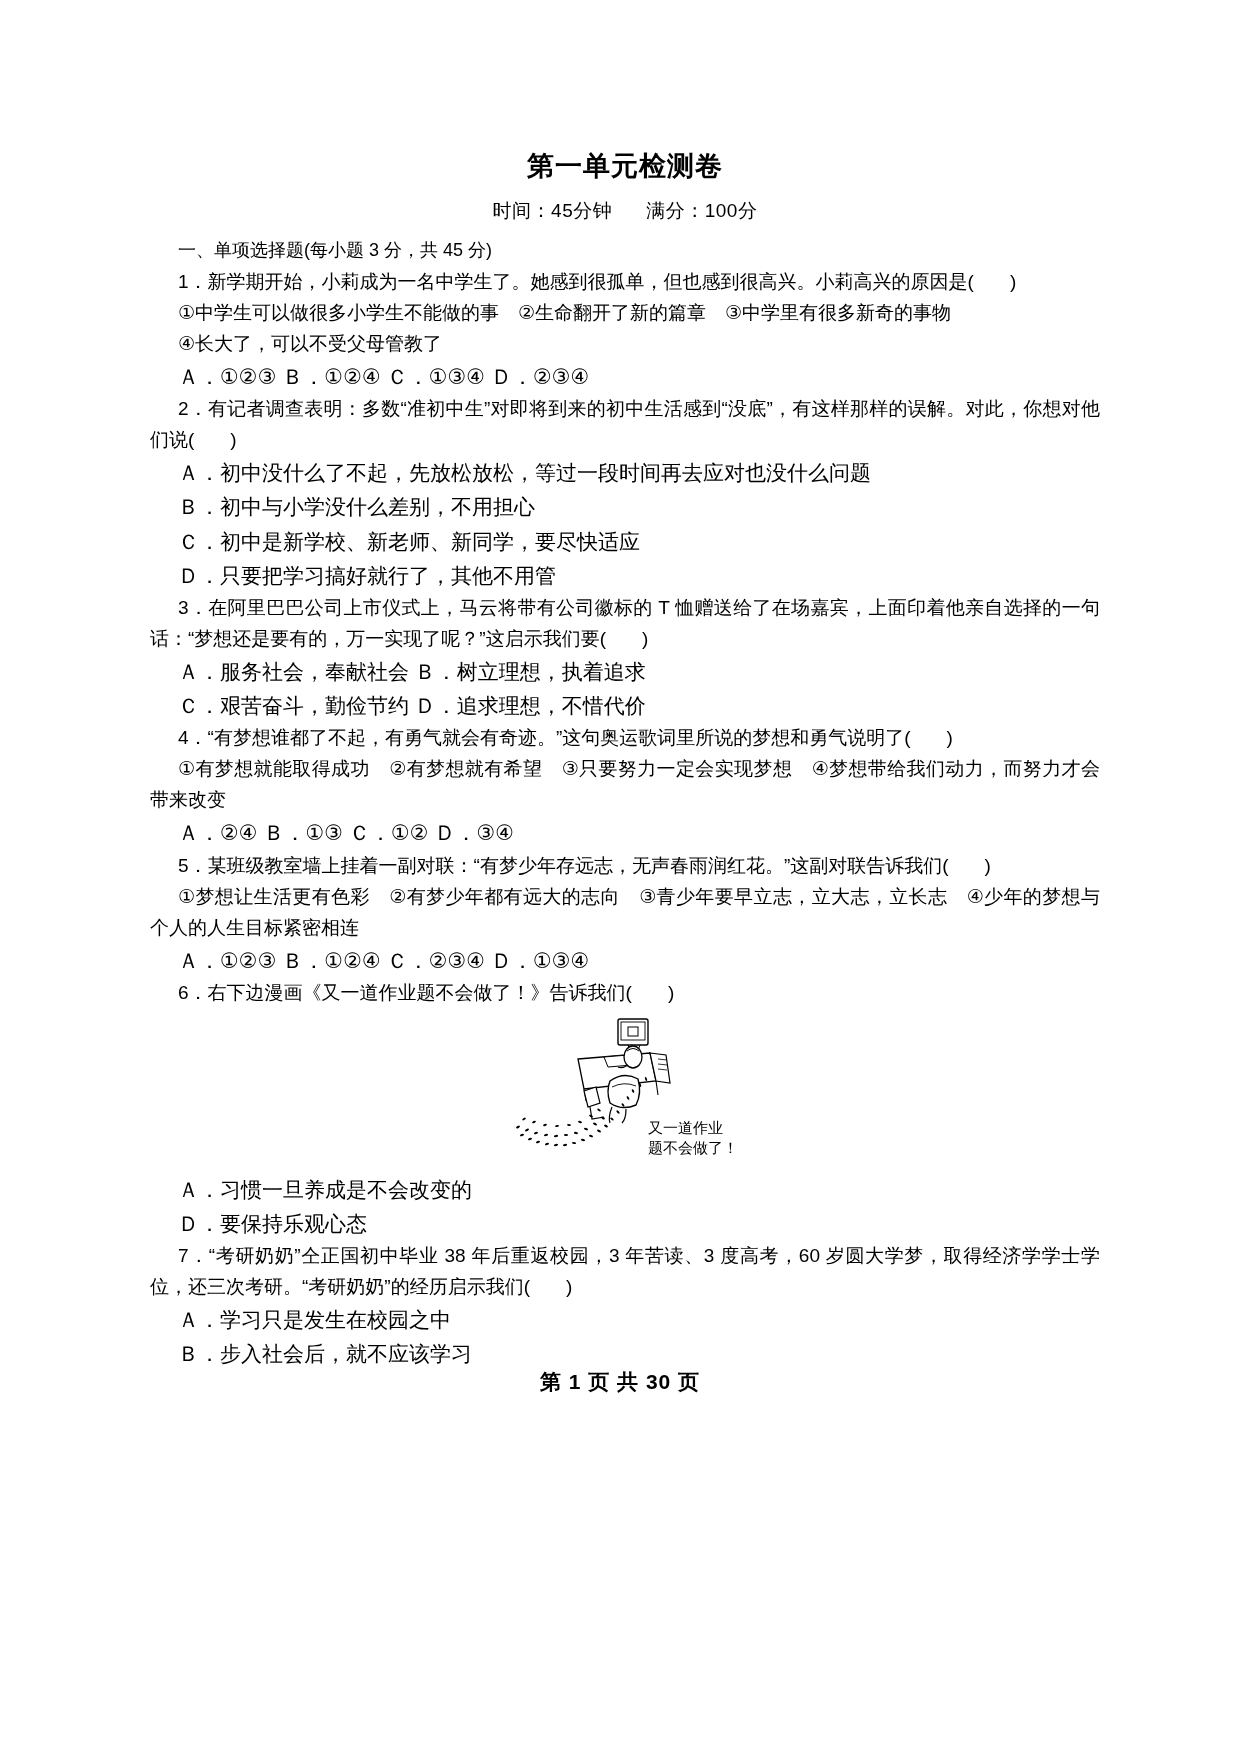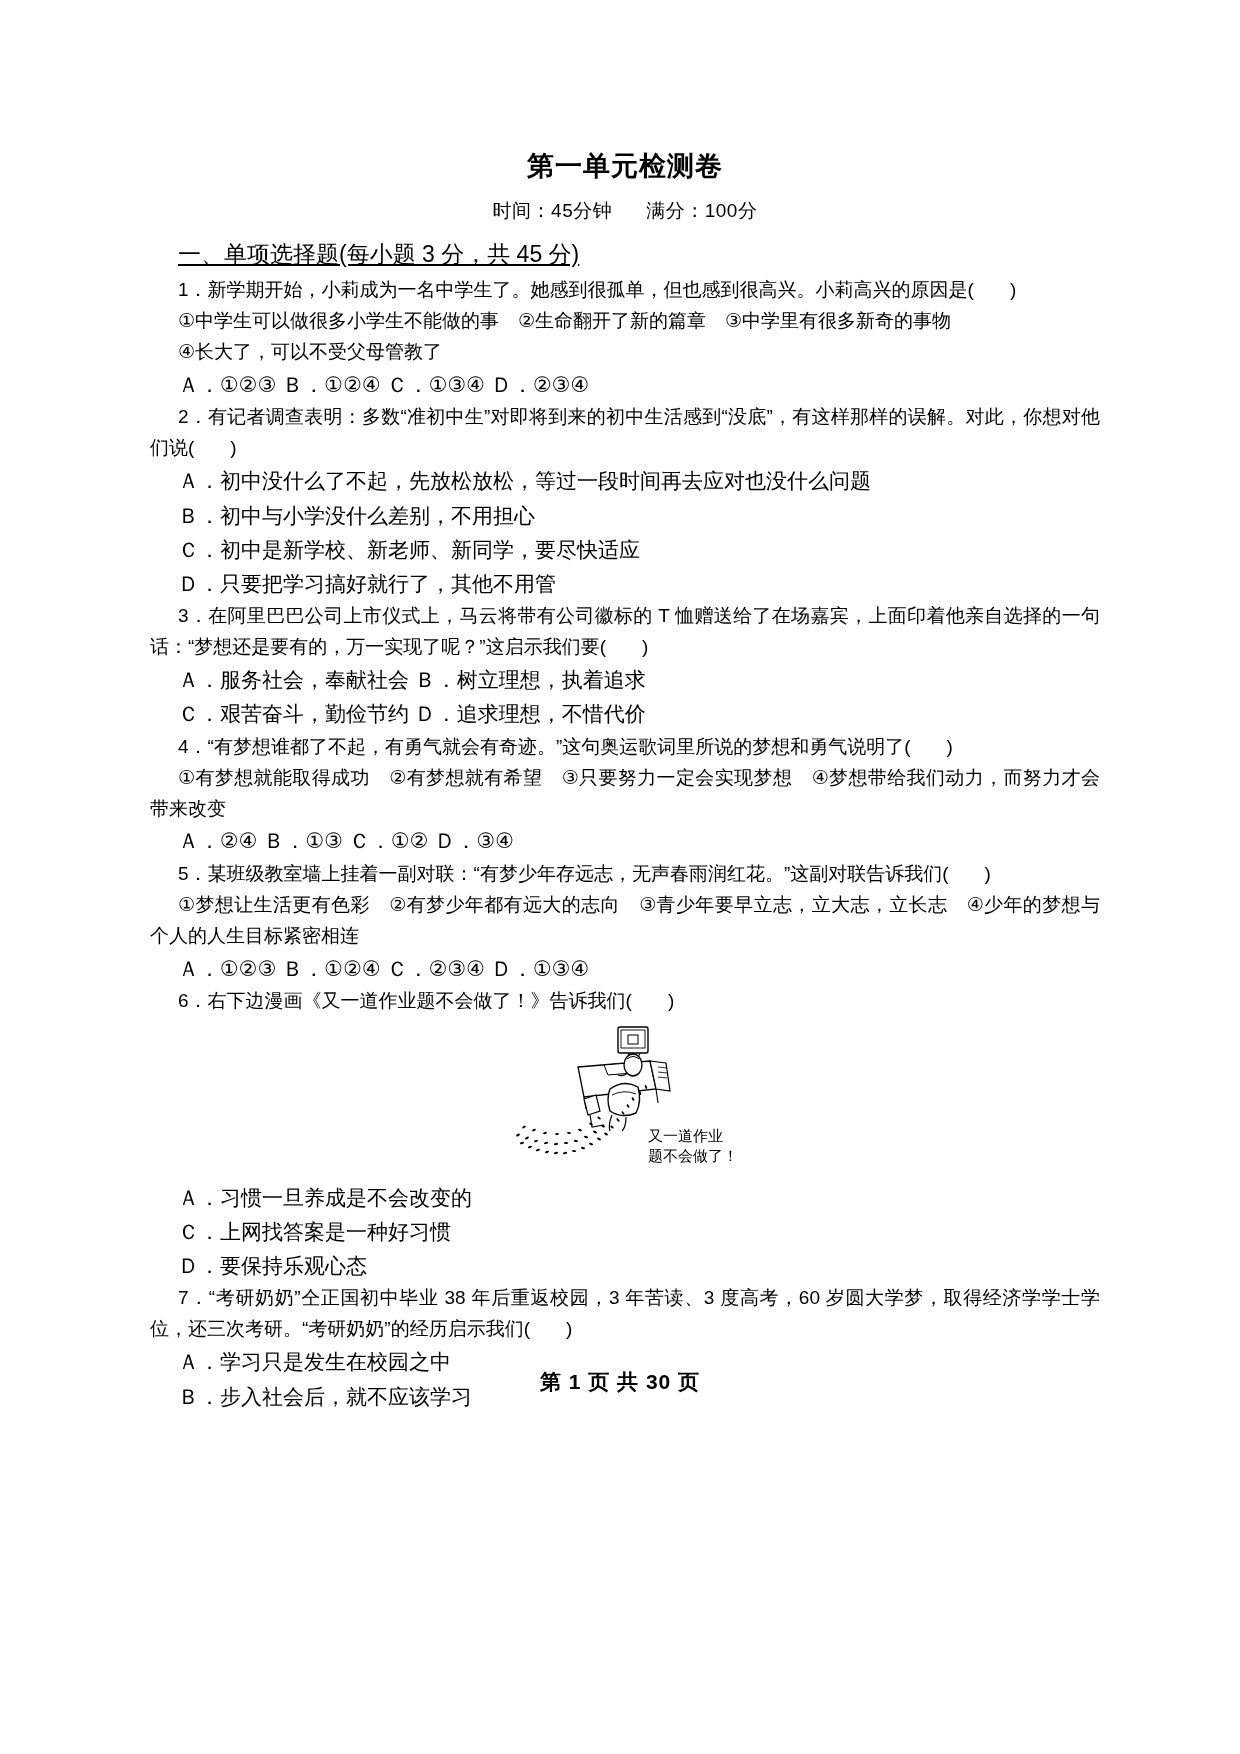--- a/index.html
+++ b/index.html
@@ -33,25 +33,24 @@
     text-align: center;
     font-size: 19px;
     margin: 0 0 12px 0;
     letter-spacing: 0.5px;
   }
   .subtitle-gap {
     display: inline-block;
     width: 34px;
   }
   .section-head {
-    font-size: 23px;
+    font-size: 18px;
     text-indent: 28px;
     line-height: 1.62;
     margin: 0 0 2px 0;
-    text-decoration: underline;
   }
   .q {
     font-size: 19px;
     line-height: 1.63;
     margin: 0;
     text-align: justify;
     text-justify: inter-ideograph;
   }
   .q-stem {
     text-indent: 28px;
@@ -224,21 +223,20 @@
             </g>
           </g>
 
           <text x="148" y="118" font-family="&quot;DejaVu Serif&quot;, serif" font-size="15" fill="#000">又一道作业</text>
           <text x="148" y="138" font-family="&quot;DejaVu Serif&quot;, serif" font-size="15" fill="#000">题不会做了！</text>
         </svg>
       </div>
     </div>
 
     <div class="opt-row">Ａ．习惯一旦养成是不会改变的</div>
-    <div class="opt-row">Ｃ．上网找答案是一种好习惯</div>
     <div class="opt-row">Ｄ．要保持乐观心态</div>
   </div>
 
   <div class="q">
     <div class="q-stem"><span>7．“考研奶奶”仝正国初中毕业 38 年后重返校园，3 年苦读、3 度高考，60 岁圆大学梦，取得经济学学士学位，还三次考研。“考研奶奶”的经历启示我们(</span><span class="blank"></span><span>)</span></div>
     <div class="opt-row">Ａ．学习只是发生在校园之中</div>
     <div class="opt-row">Ｂ．步入社会后，就不应该学习</div>
   </div>
 
   <div class="footer">第 1 页 共 30 页</div>

